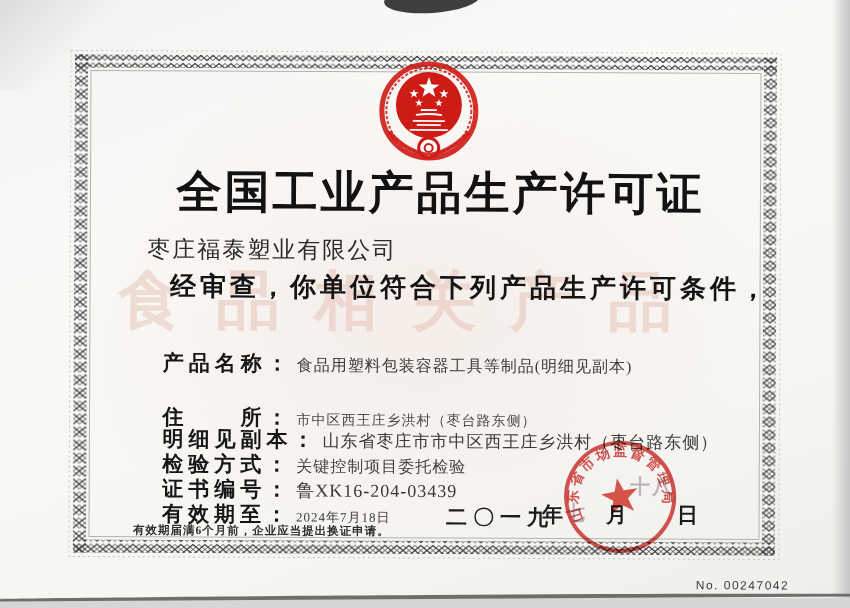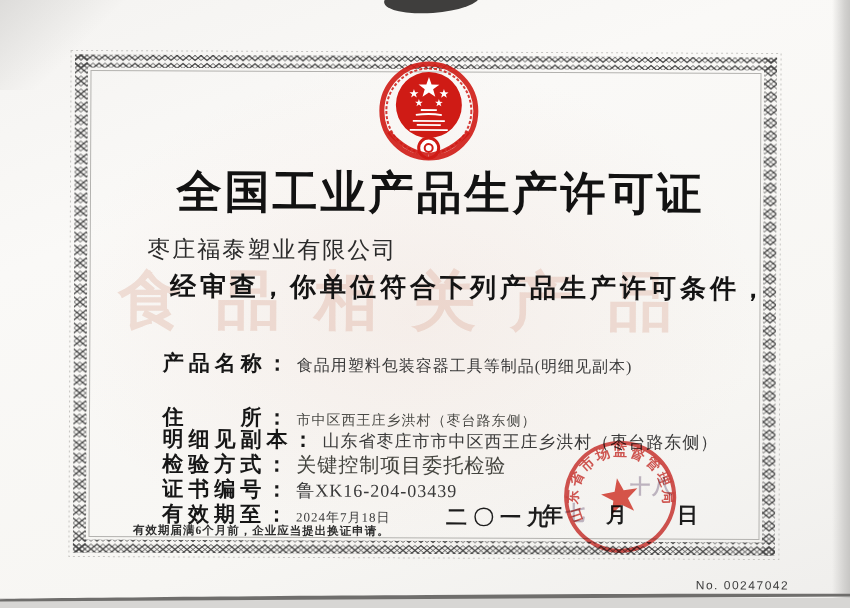--- a/index.html
+++ b/index.html
@@ -37,21 +37,21 @@
          letter-spacing:4px;z-index:2;white-space:nowrap;}
   .stmt2{position:absolute;left:111px;top:306px;font-size:26px;font-weight:bold;color:#141414;
          letter-spacing:4px;z-index:2;white-space:nowrap;}
   
   .row{position:absolute;left:163px;z-index:2;white-space:nowrap;}
   .lbl{font-weight:bold;font-size:21px;letter-spacing:5px;color:#161616;vertical-align:baseline;}
   .val{color:#3a3a3a;letter-spacing:1px;}
   .r-product{top:350px;} .r-product .val{font-size:16px;}
   .r-residence{top:404px;} .r-residence .val{font-size:14px;color:#4a4a46;}
   .r-address{top:426px;} .r-address .val{font-size:17px;}
-  .r-inspect{top:451px;} .r-inspect .val{font-size:20px;color:#44443f;}
+  .r-inspect{top:451px;} .r-inspect .val{font-size:16px;color:#44443f;}
   .r-certno{top:476px;} .r-certno .val{font-size:18px;}
   .r-valid{top:501px;} .r-valid .val{font-size:13px;}
   
   .date-part{position:absolute;z-index:2;font-weight:bold;color:#1c1c1c;font-size:21px;white-space:nowrap;}
   .d-year{left:447px;top:503px;letter-spacing:6px;}
   .d-yu{left:543px;top:500px;}
   .d-mu{left:607px;top:500px;}
   .d-du{left:678px;top:500px;}
   .d-fill{position:absolute;z-index:2;color:#8f7f96;opacity:0.55;font-size:20px;font-weight:bold;}
   .d-mfill{left:566px;top:499px;}

